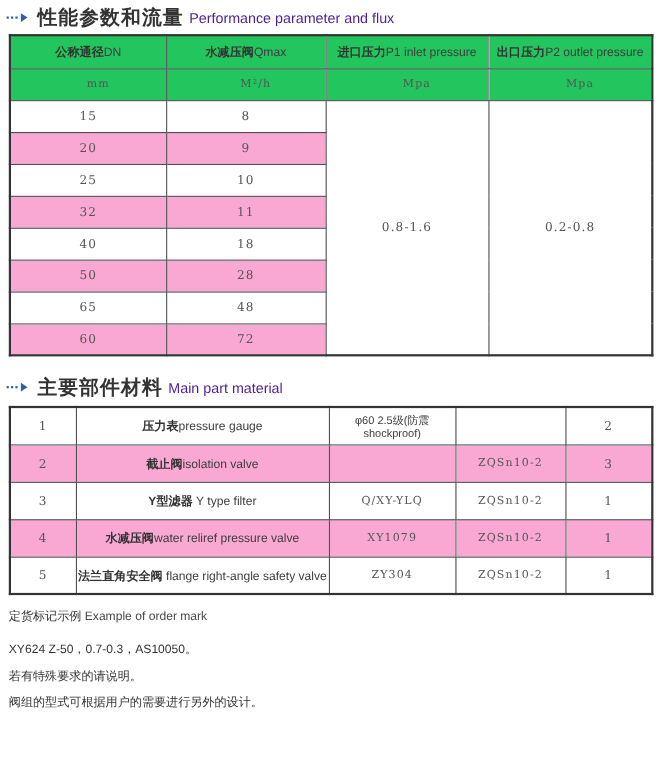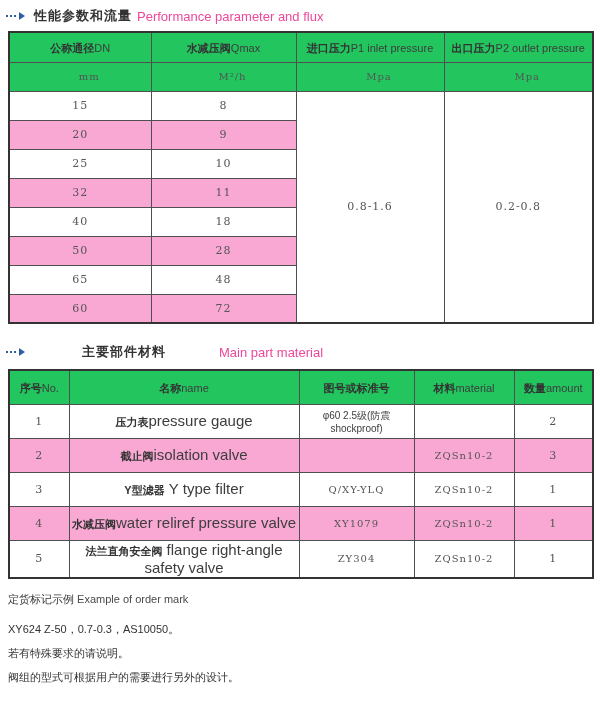--- a/index.html
+++ b/index.html
@@ -7,31 +7,31 @@
   body {
     width:600px; height:701px; overflow:hidden;
     font-family:"Liberation Sans", sans-serif;
     color:#3a3a3a;
   }
   .page { padding:4px 8px 0 4px; }
 
   
   .sec-title { display:flex; align-items:center; height:16px; }
   .sec-title.first { margin:4px 0 7px 0; }
-  .sec-title.second { margin:20px 0 9px 0;gap:48px; }
+  .sec-title.second { margin:20px 0 9px 0; }
   .title-icon { display:inline-flex; align-items:center; margin:0 9px 0 2px; }
   .title-icon .d { width:2px; height:2px; background:#2d5fa6; margin-right:2px; }
   .title-icon .tri {
     width:0; height:0; margin-left:1px;
     border-left:6px solid #2d5fa6;
     border-top:4px solid transparent;
     border-bottom:4px solid transparent;
   }
-  .t-zh { font-weight:700; font-size:13px; color:#333; letter-spacing:1px; }
-  .t-en { font-weight:400; font-size:13px; color:#ec4899; margin-left:5px; }
+  .t-zh { font-weight:700; font-size:18px; color:#333; letter-spacing:1px; }
+  .t-en { font-weight:400; font-size:13px; color:#4c1d95; margin-left:5px; }
 
   
   table { border-collapse:collapse; table-layout:fixed; width:584px; margin-left:4px; }
   table, th, td { border:1px solid #4f4f4f; }
   table { border:2px solid #333; }
   th, td { text-align:center; vertical-align:middle; overflow:hidden; }
 
   .hdr { background:#22c55e; }
   .stripe td { background:#f9a8d4; }
   td.merged { background:#ffffff; }
@@ -43,21 +43,21 @@
   .serif-sm { font-family:"DejaVu Serif", serif; font-size:10px; color:#555; letter-spacing:1px; }
   .sans-note { font-family:"Liberation Sans", sans-serif; font-size:10px; color:#3d3d3d; letter-spacing:0; }
 
   #perf-table th { height:30px; }
   #perf-table td.unit { height:29px;padding-left:18px; }
   #perf-table td.num { height:29px; }
 
   #mat-table th { height:34px; }
   #mat-table td { height:34px; }
   .n-zh { font-weight:700; font-size:11px; color:#333; }
-  .n-en { font-weight:400; font-size:15px; color:#3d3d3d; }
+  .n-en { font-weight:400; font-size:11px; color:#3d3d3d; }
 
   
   .notes { margin:12px 0 0 4px; }
   .note { font-size:11px; line-height:16px; color:#333; white-space:nowrap; }
   .note .nz { font-weight:400; color:#333; }
   .note .ne { color:#4a4a4a; }
   .mb-lg { margin-bottom:14px; }
   .mb-sm { margin-bottom:8px; }
 </style>
 </head>
@@ -154,37 +154,20 @@
 
   <table id="mat-table">
     <colgroup>
         <col style="width:60px">
         <col style="width:230px">
         <col style="width:115px">
         <col style="width:100px">
         <col style="width:79px">
       </colgroup>
     <tbody>
-        <tr>
-      <th class="hdr">
-        <span class="h-zh">序号</span><span class="h-en">No.</span>
-      </th>
-      <th class="hdr">
-        <span class="h-zh">名称</span><span class="h-en">name</span>
-      </th>
-      <th class="hdr">
-        <span class="h-zh">图号或标准号</span><span class="h-en"></span>
-      </th>
-      <th class="hdr">
-        <span class="h-zh">材料</span><span class="h-en">material</span>
-      </th>
-      <th class="hdr">
-        <span class="h-zh">数量</span><span class="h-en">amount</span>
-      </th>
-    </tr>
     <tr>
       <td class="serif">1</td>
       <td><span class="n-zh">压力表</span><span class="n-en">pressure gauge</span></td>
       <td class="sans-note">φ60 2.5级(防震shockproof)</td>
       <td class="serif-sm"></td>
       <td class="serif">2</td>
     </tr>
     <tr class="stripe">
       <td class="serif">2</td>
       <td><span class="n-zh">截止阀</span><span class="n-en">isolation valve</span></td>

